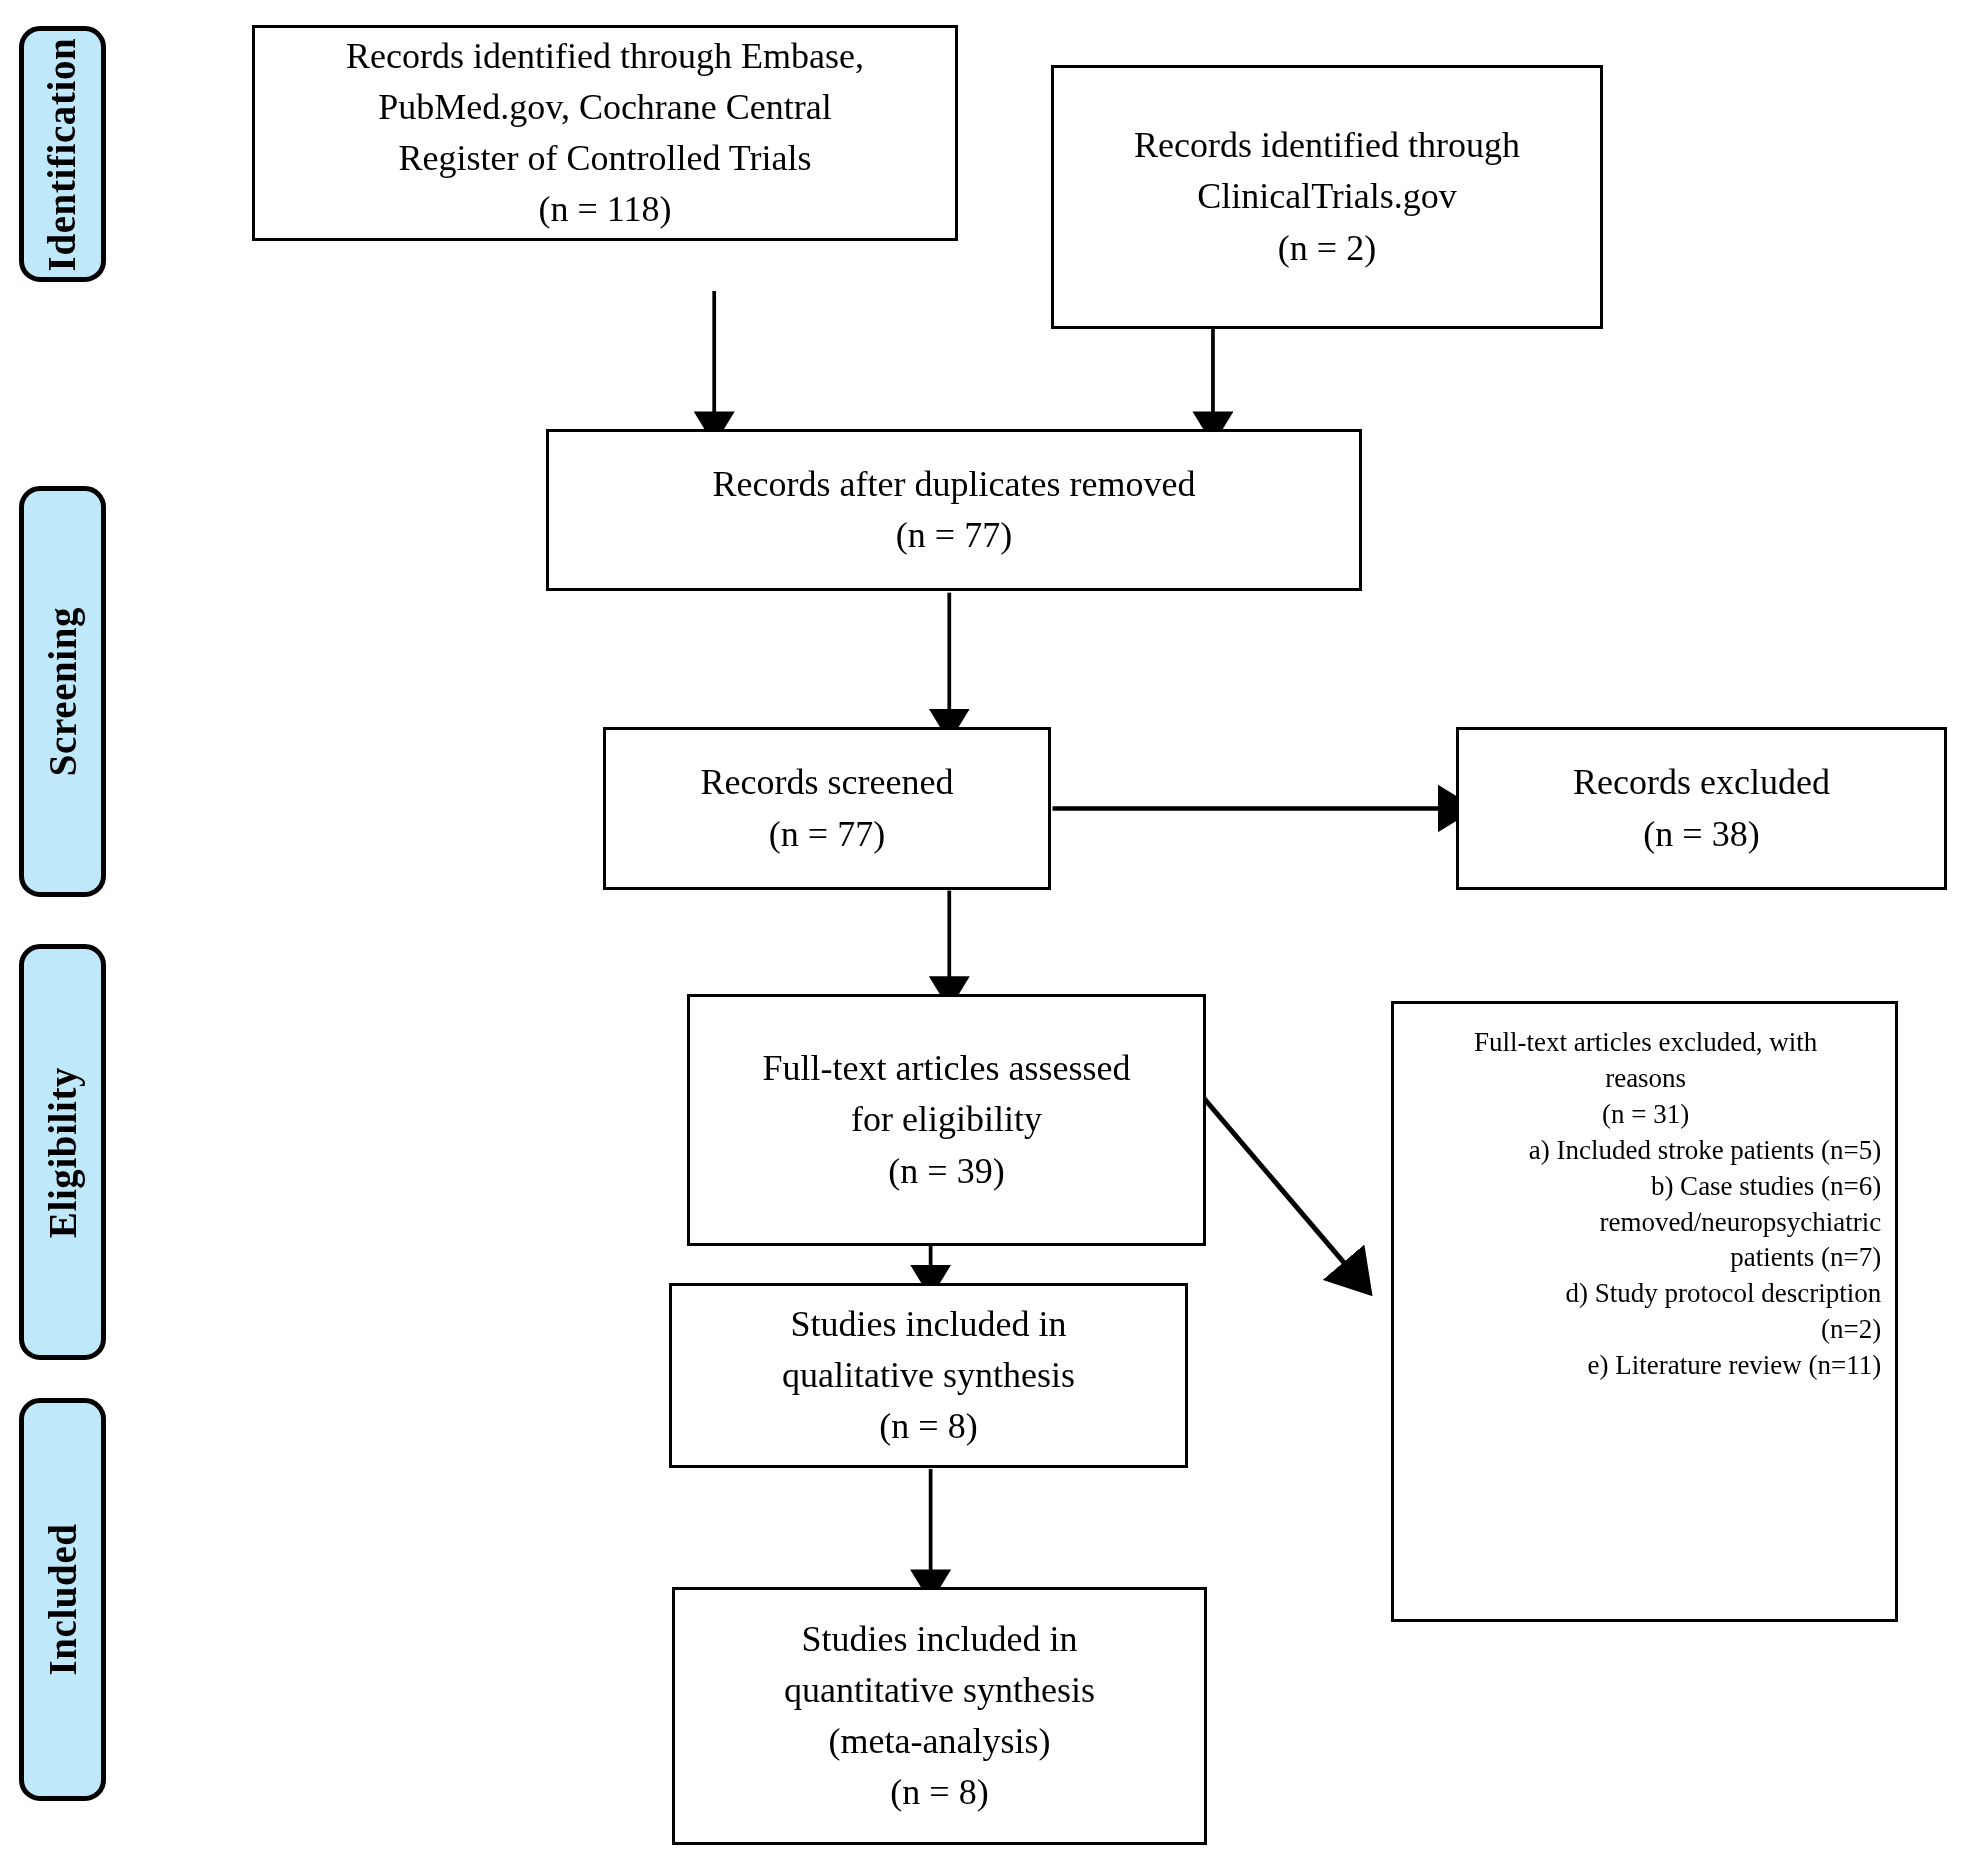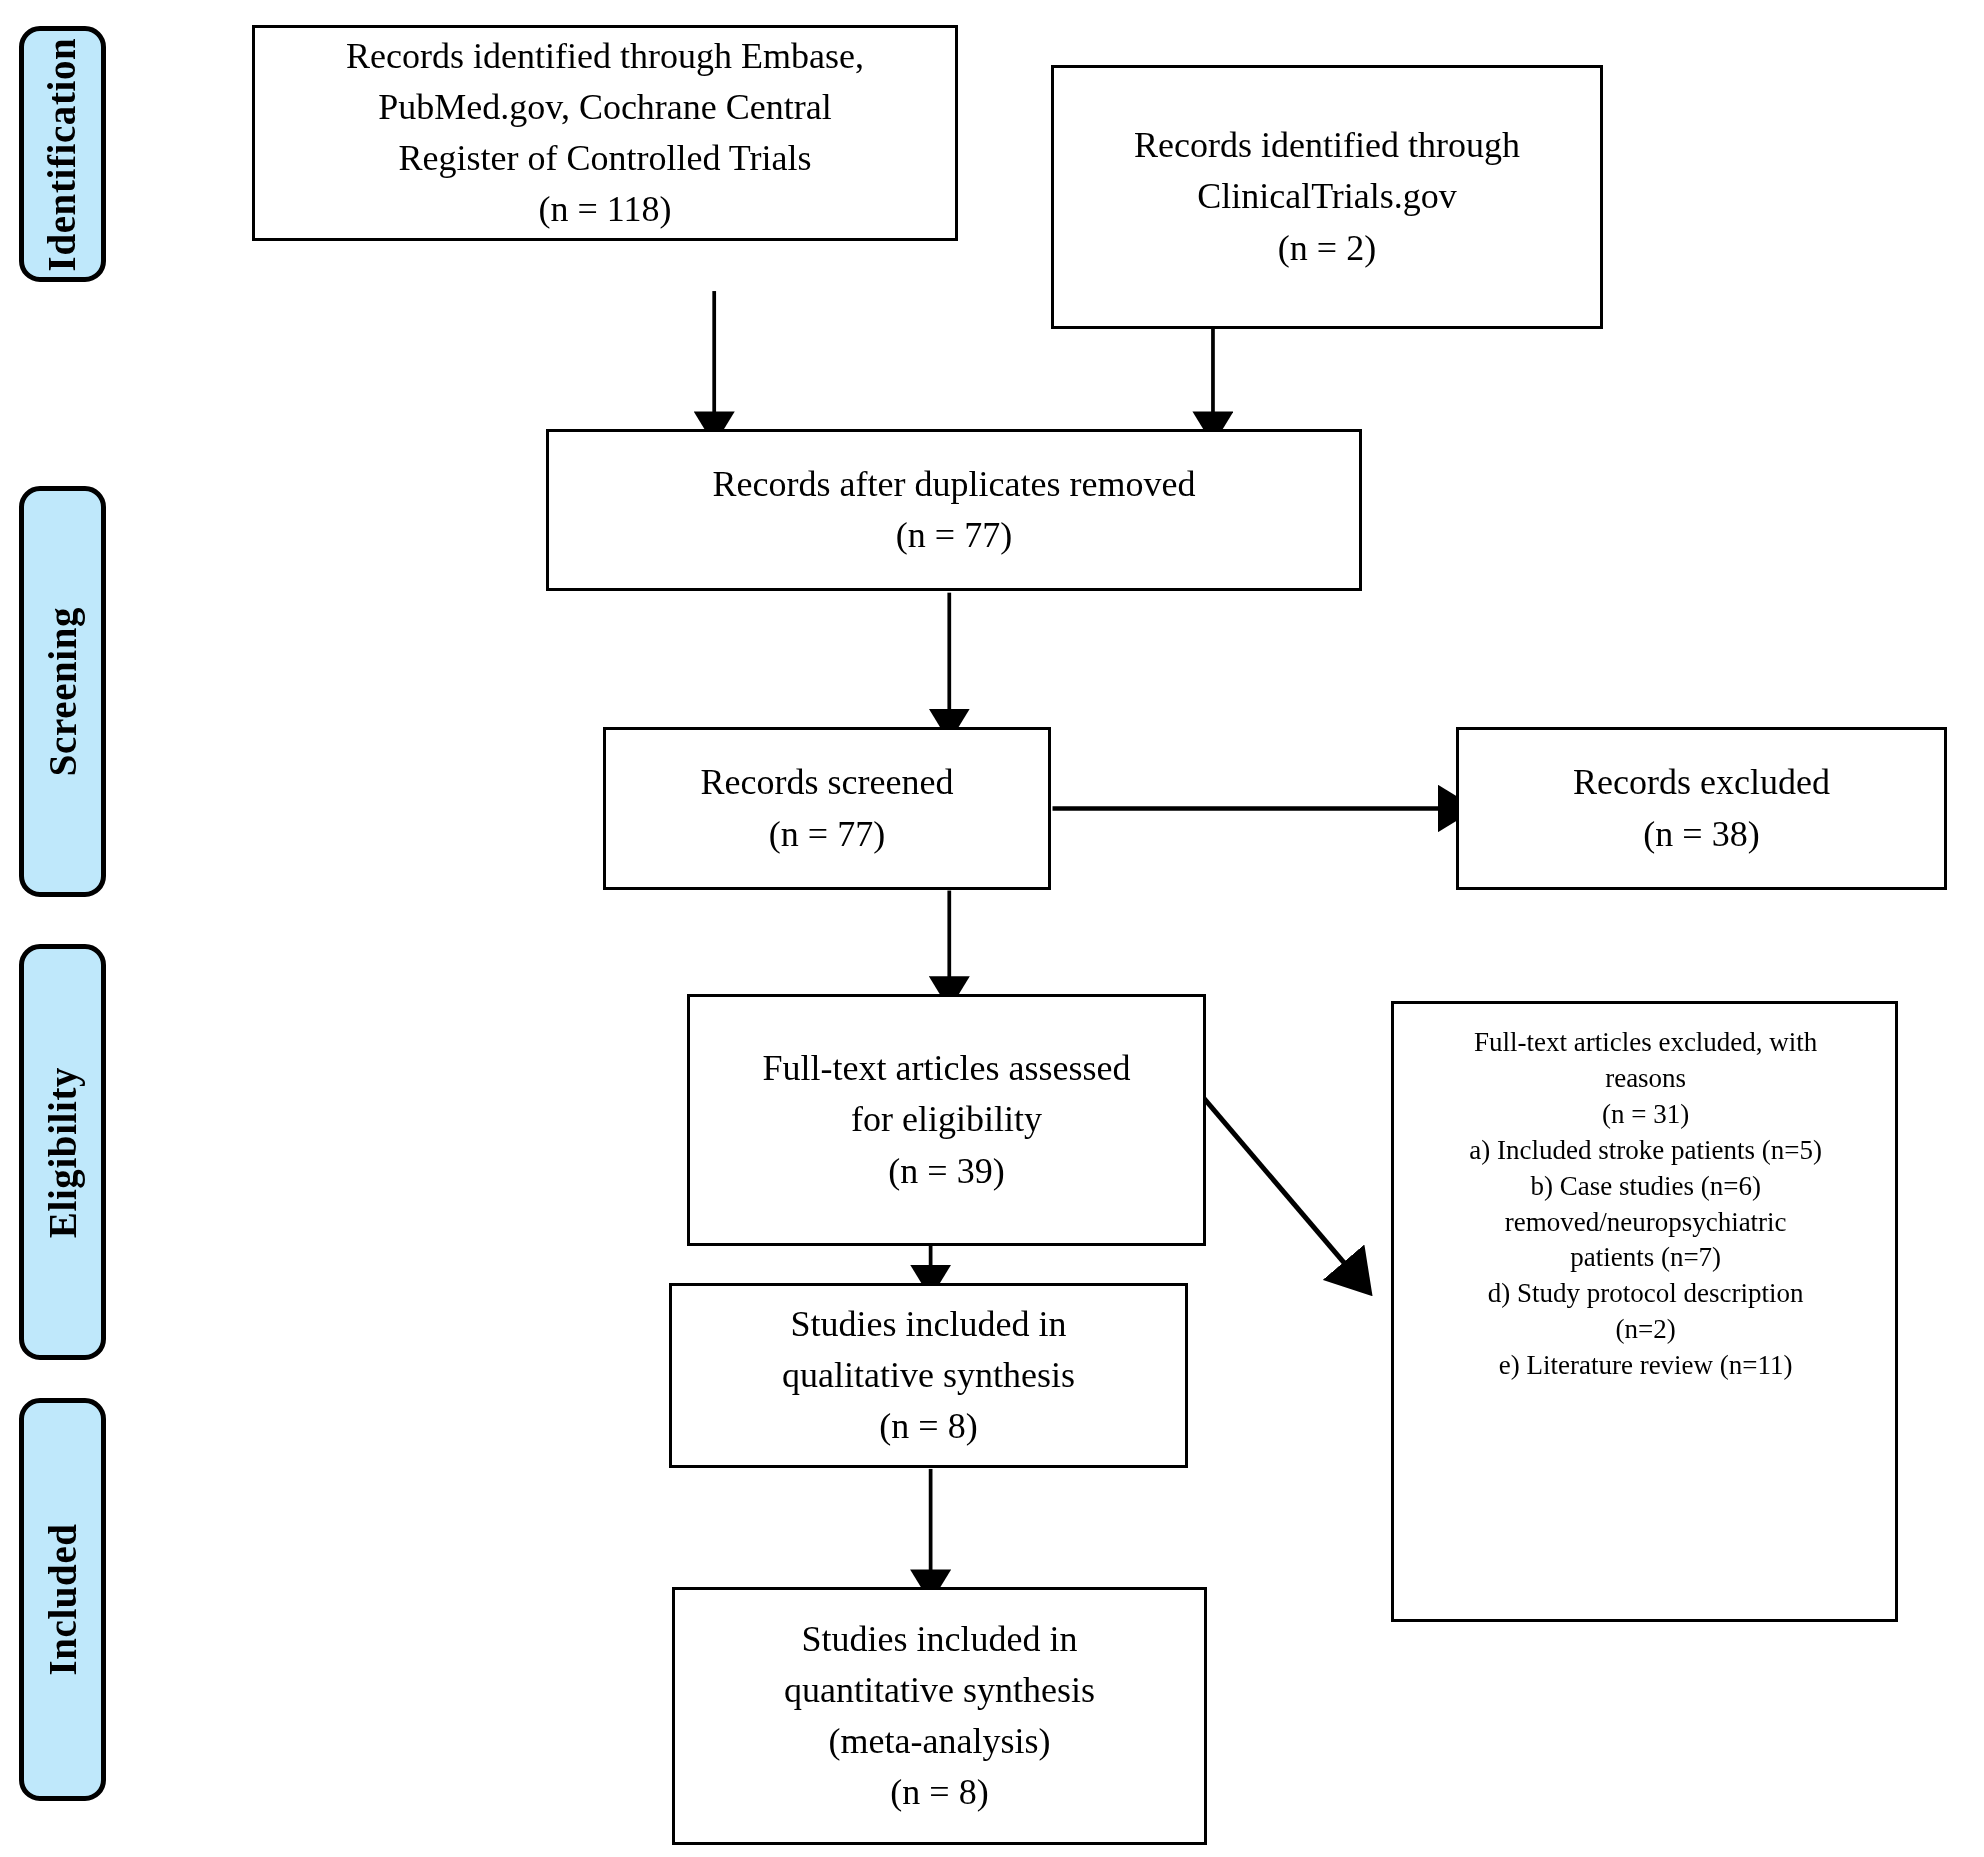--- a/index.html
+++ b/index.html
@@ -87,21 +87,21 @@
     font-size: 27px;
     line-height: 1.33;
     margin-left: 36px;
   }
   #box-reasons .reasons-head {
     text-align: center;
     display: block;
   }
   #box-reasons .reason-line {
     display: block;
-    text-align: center;
+    text-align: right;
   }
 
   
   #connectors {
     position: absolute;
     left: 0; top: 0;
     width: 1985px; height: 1857px;
     pointer-events: none;
   }
 </style>

